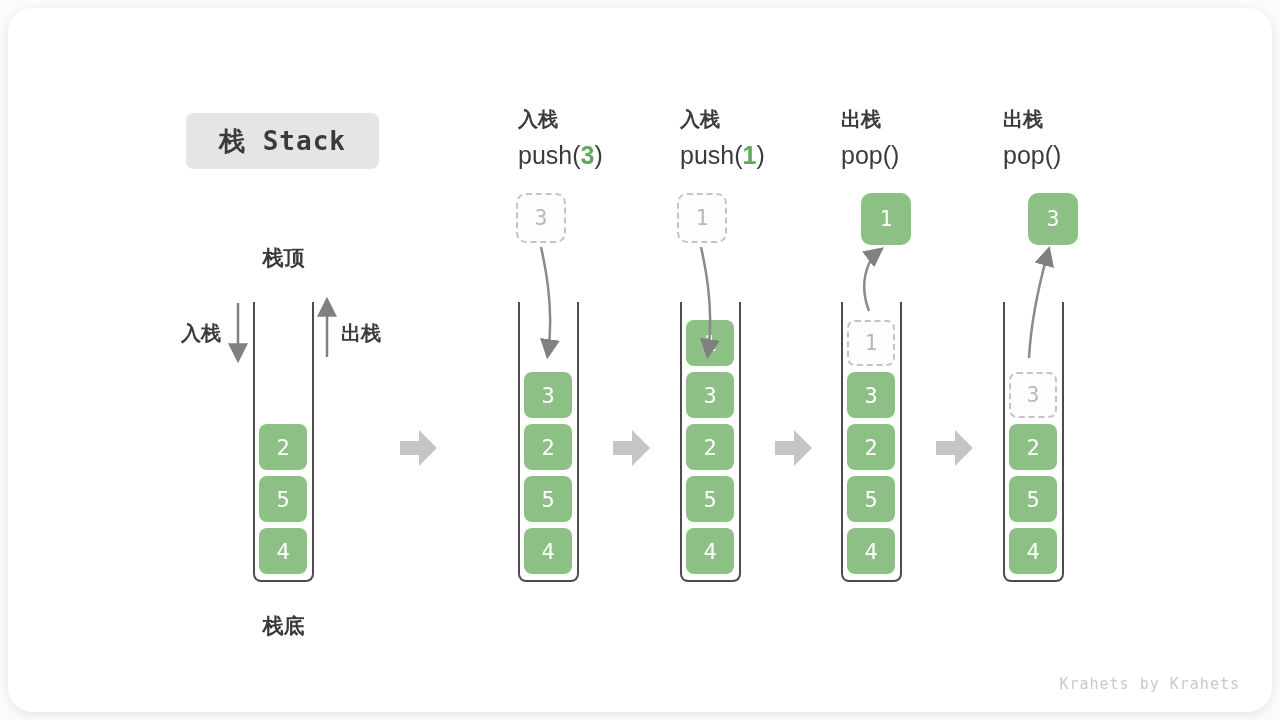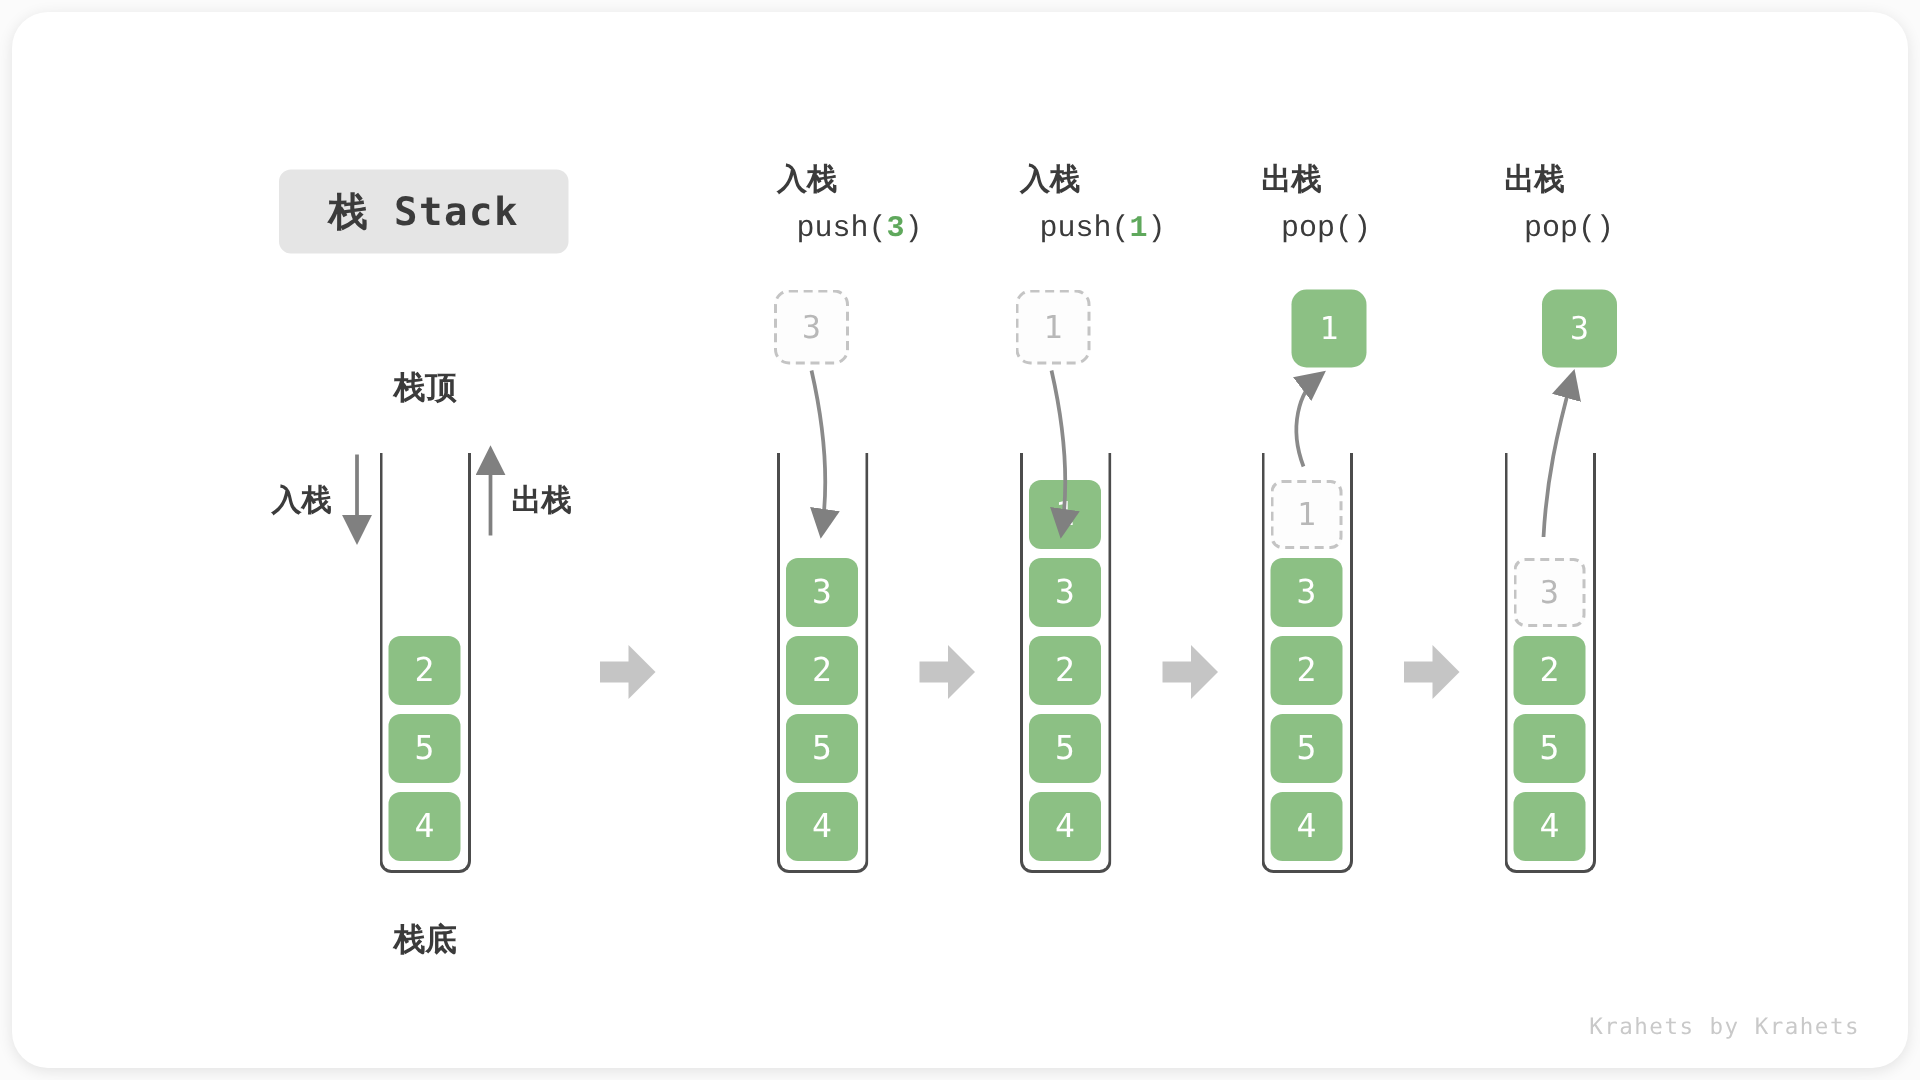--- a/index.html
+++ b/index.html
@@ -34,24 +34,23 @@
     font-size: 26px; font-weight: 600;
     color: #3b3b3b;
     letter-spacing: 1px;
   }
 
   .cjk-label {
     font-size: 20px; font-weight: bold; color: #3b3b3b;
     white-space: nowrap;
   }
   .code-label {
-    font-family: Liberation Mono, monospace;
-    font-size: 20px; color: #3b3b3b;
+    font-family: Liberation Sans, sans-serif;
+    font-size: 25px; color: #3b3b3b;
     white-space: nowrap;
-    margin-left: 13px;
   }
   .code-arg { color: #5fa85c; font-weight: bold; }
 
   .stack-container {
     top: 302px;
     width: 61px; height: 280px;
     border-left: 2px solid #4c4c4c;
     border-right: 2px solid #4c4c4c;
     border-bottom: 2px solid #4c4c4c;
     border-bottom-left-radius: 8px;

